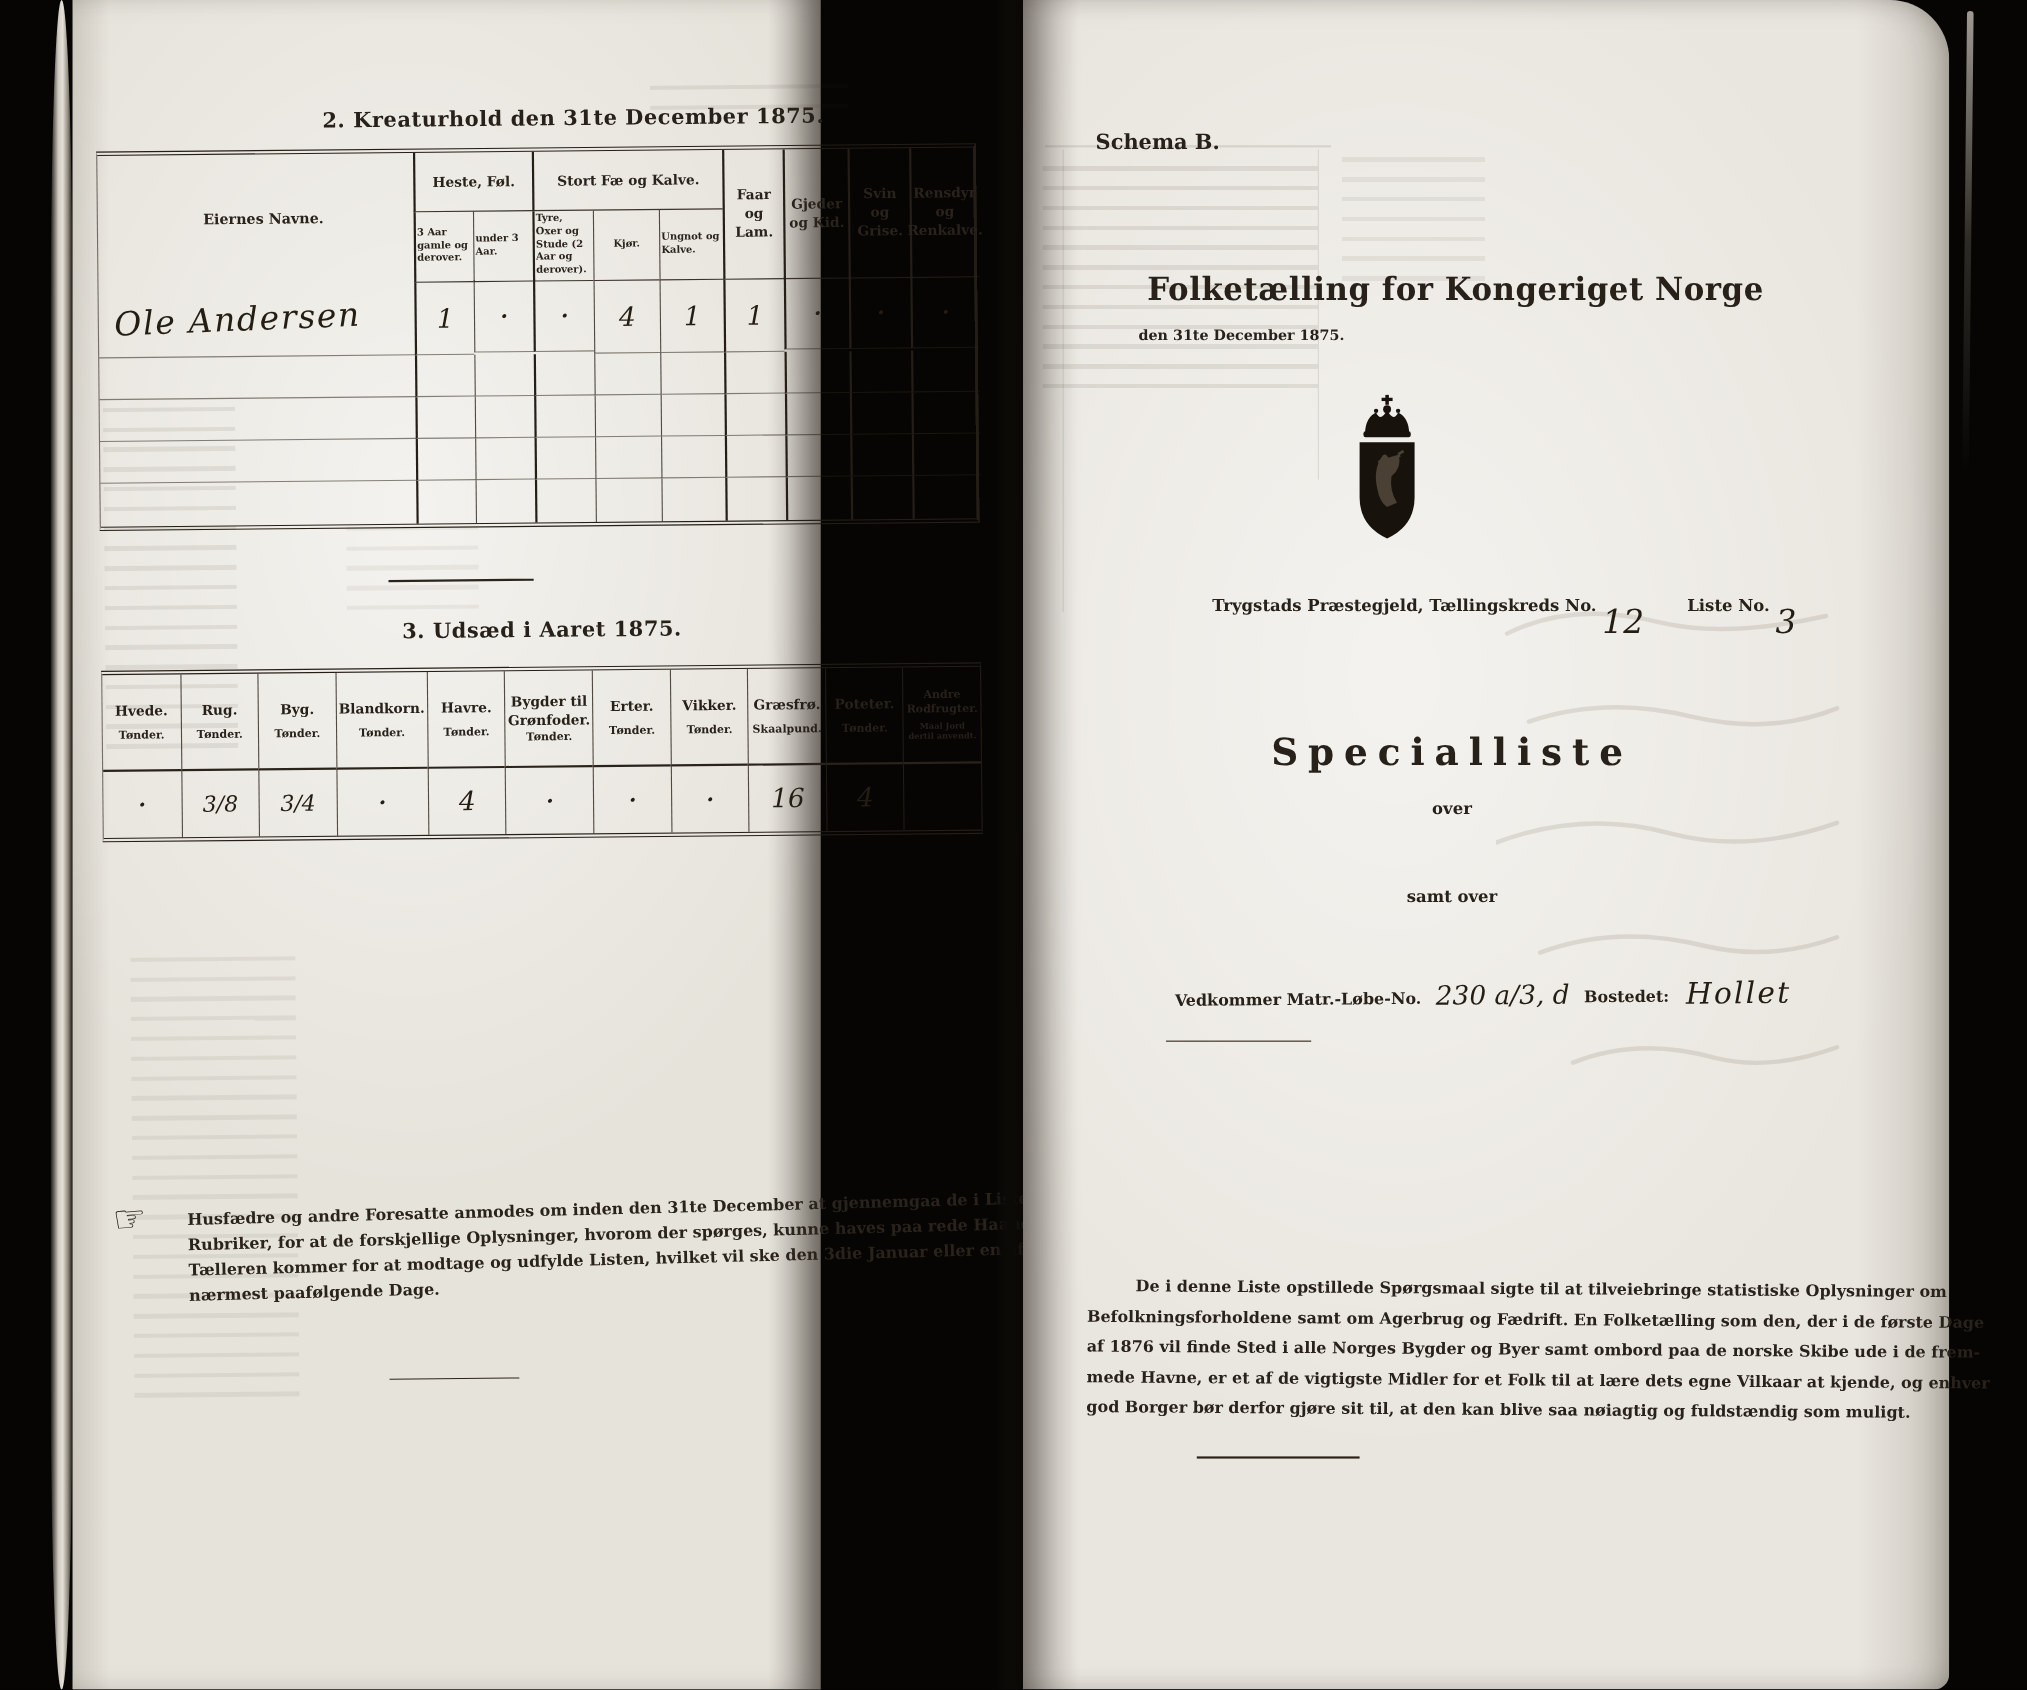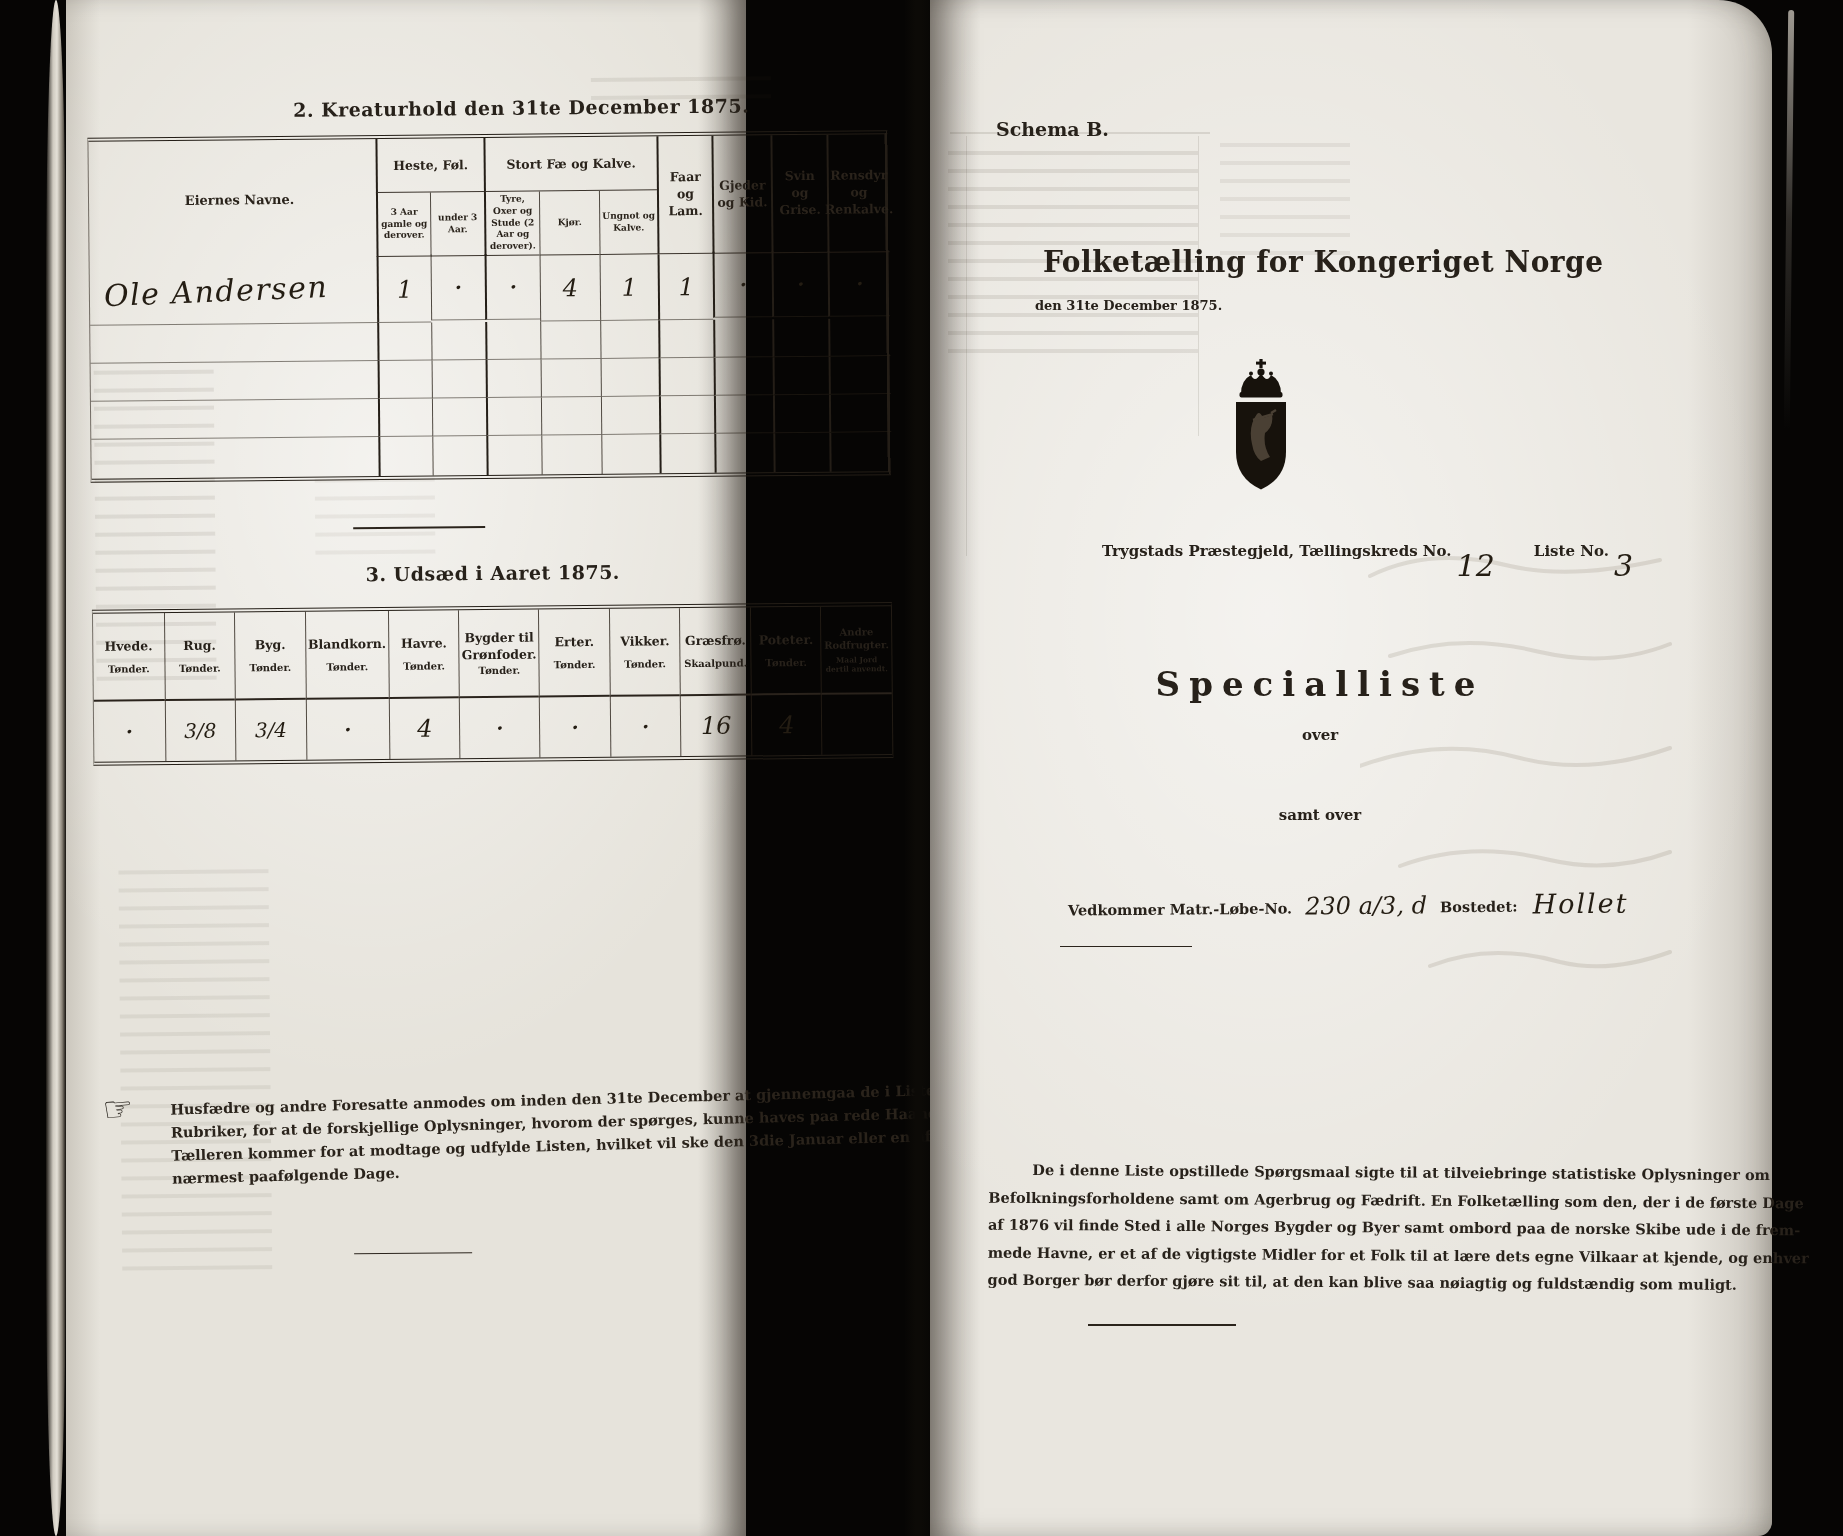--- a/index.html
+++ b/index.html
@@ -63,21 +63,21 @@
     border-top:4px double #241e17;border-bottom:4px double #241e17;
     border-left:1px solid rgba(40,32,24,.6);border-right:3px solid #241e17;
     box-sizing:border-box;
   }
   .t2 .cell{position:relative;display:flex;align-items:center;justify-content:center;box-sizing:border-box;}
   .hl{border-left:2.5px solid #241e17;}
   .tl{border-left:1px solid rgba(40,32,24,.8);}
   .hb{border-bottom:1.5px solid rgba(40,32,24,.9);}
   .rb{border-bottom:1px solid rgba(40,32,24,.55);}
   .t2 .ghead{font-size:12.5px;font-weight:700;}
-  .t2 .sub{font-size:9px;font-weight:700;line-height:1.3;text-align:center;padding:1px;}
+  .t2 .sub{font-size:9px;font-weight:700;line-height:1.3;padding:1px;}
   .t2 .single{font-size:12.5px;font-weight:700;text-align:center;line-height:1.35;padding:0 2px;}
   .t2 .namehead{font-size:13px;font-weight:700;}
   .t2 .val{font-size:24px;}
   .t2 .dot{font-size:20px;font-weight:700;transform:translateY(-2px);}
   .t2 .name-cell{justify-content:flex-start;padding-left:14px;}
   .t2 .name-hw{font-size:30px;letter-spacing:1.5px;transform:rotate(-1.8deg);white-space:nowrap;}
   
   .t3{
     position:absolute;left:26px;top:606px;width:800px;
     display:grid;

